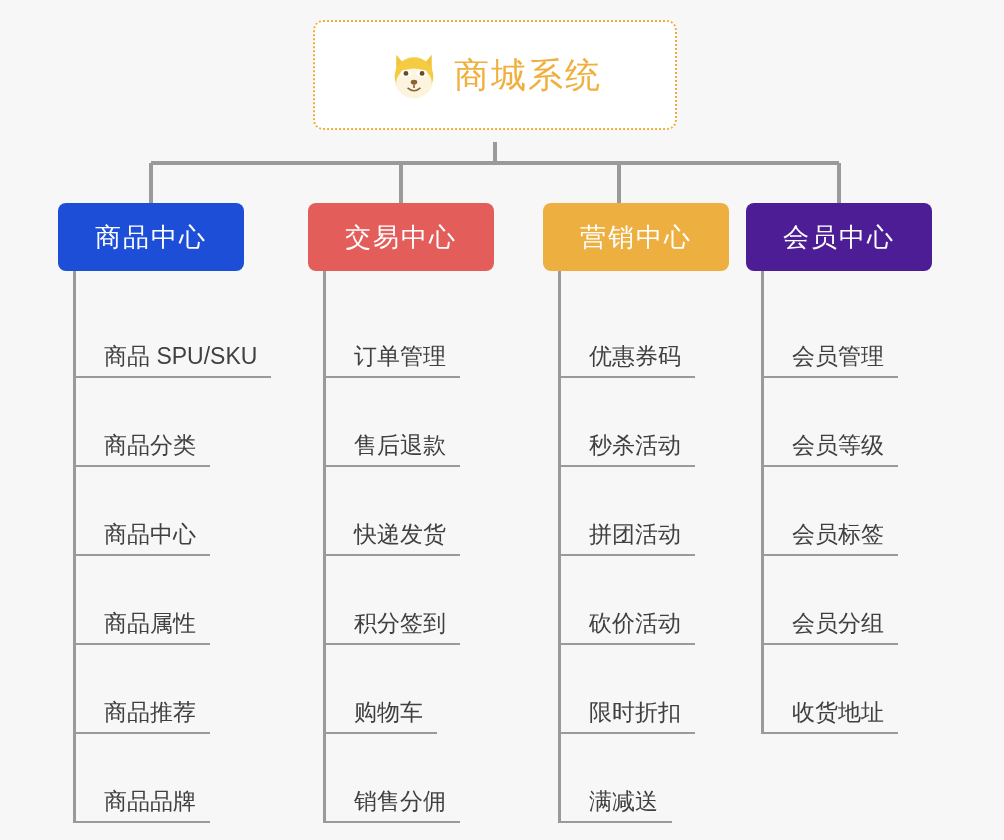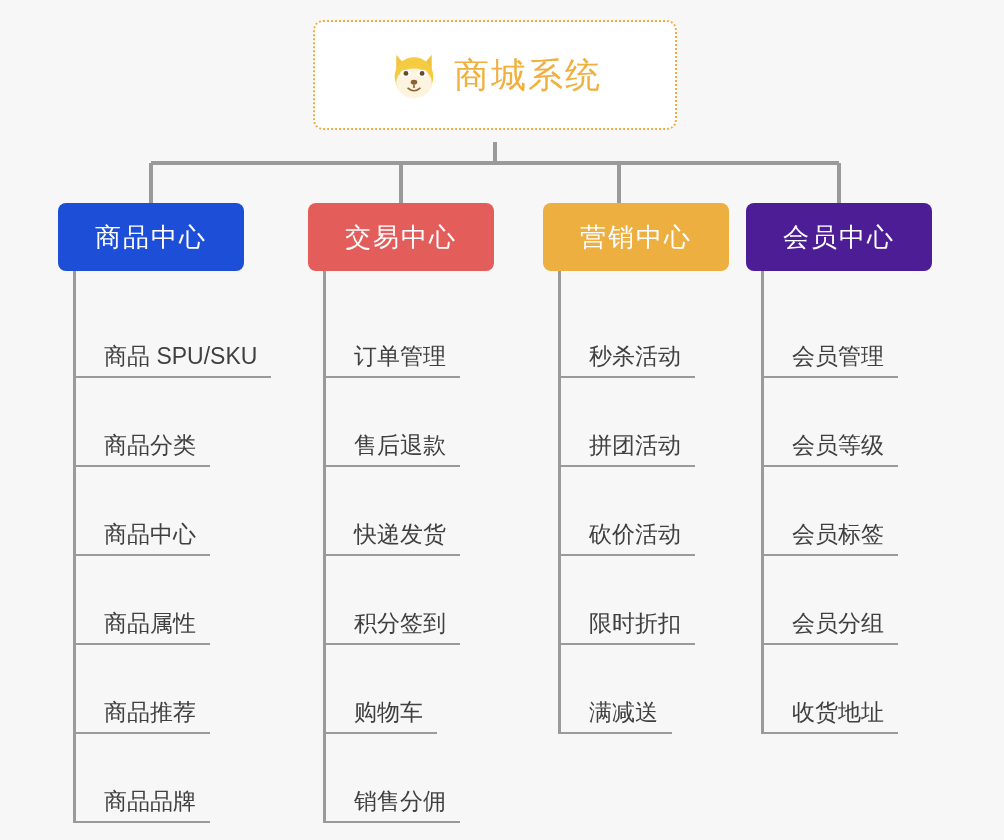--- a/index.html
+++ b/index.html
@@ -194,20 +194,23 @@
         </div>
     </div>
   </div>
 
   <div class="column col-2">
     <div class="cat-box" style="background:#eeaf41;">
       <span>营销中心</span>
     </div>
     <div class="leaf-list">
       <div class="leaf-item">
+          <span class="leaf-label">优惠券码</span>
+        </div>
+      <div class="leaf-item">
           <span class="leaf-label">秒杀活动</span>
         </div>
       <div class="leaf-item">
           <span class="leaf-label">拼团活动</span>
         </div>
       <div class="leaf-item">
           <span class="leaf-label">砍价活动</span>
         </div>
       <div class="leaf-item">
           <span class="leaf-label">限时折扣</span>

